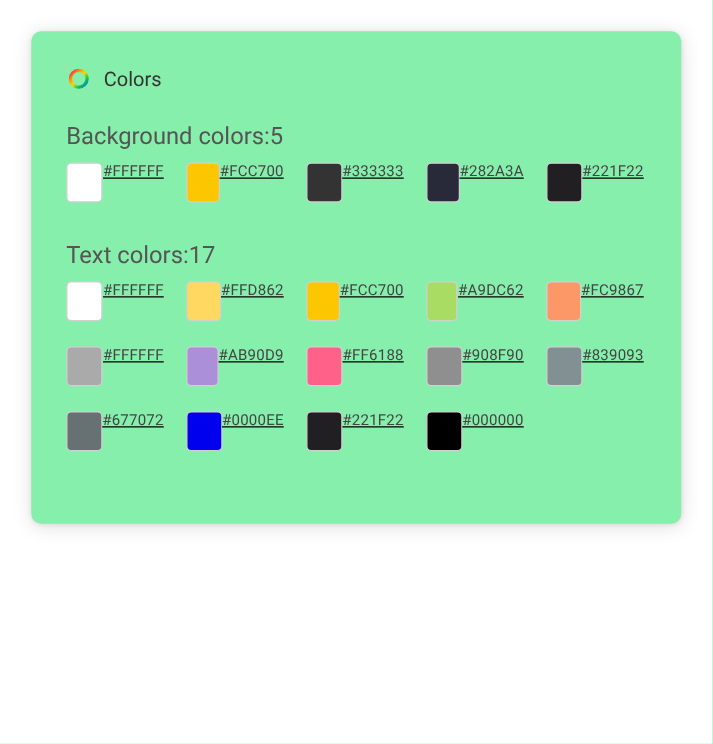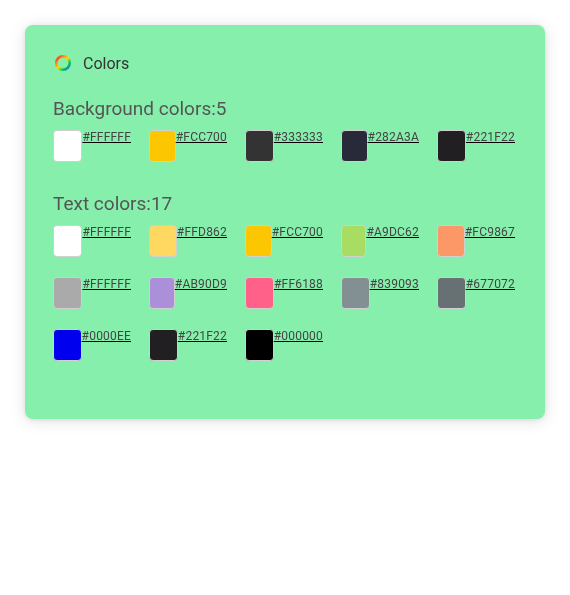--- a/index.html
+++ b/index.html
@@ -151,20 +151,24 @@
         </div>
         <div class="swatch-item">
           <div class="swatch-box" style="background: rgb(171, 144, 217);"></div>
           <div class="swatch-label">#AB90D9</div>
         </div>
         <div class="swatch-item">
           <div class="swatch-box" style="background: rgb(255, 97, 136);"></div>
           <div class="swatch-label">#FF6188</div>
         </div>
         <div class="swatch-item">
+          <div class="swatch-box" style="background: rgb(144, 143, 144);"></div>
+          <div class="swatch-label">#908F90</div>
+        </div>
+        <div class="swatch-item">
           <div class="swatch-box" style="background: rgb(131, 144, 147);"></div>
           <div class="swatch-label">#839093</div>
         </div>
         <div class="swatch-item">
           <div class="swatch-box" style="background: rgb(103, 112, 114);"></div>
           <div class="swatch-label">#677072</div>
         </div>
         <div class="swatch-item">
           <div class="swatch-box" style="background: rgb(0, 0, 238);"></div>
           <div class="swatch-label">#0000EE</div>

